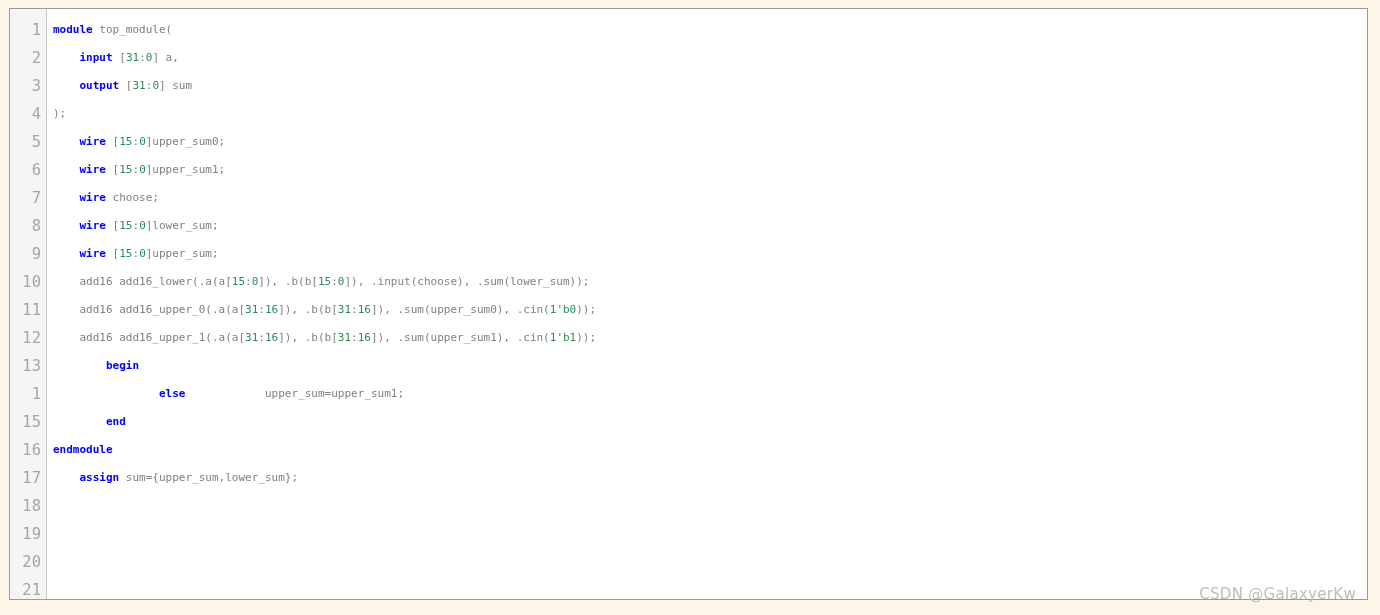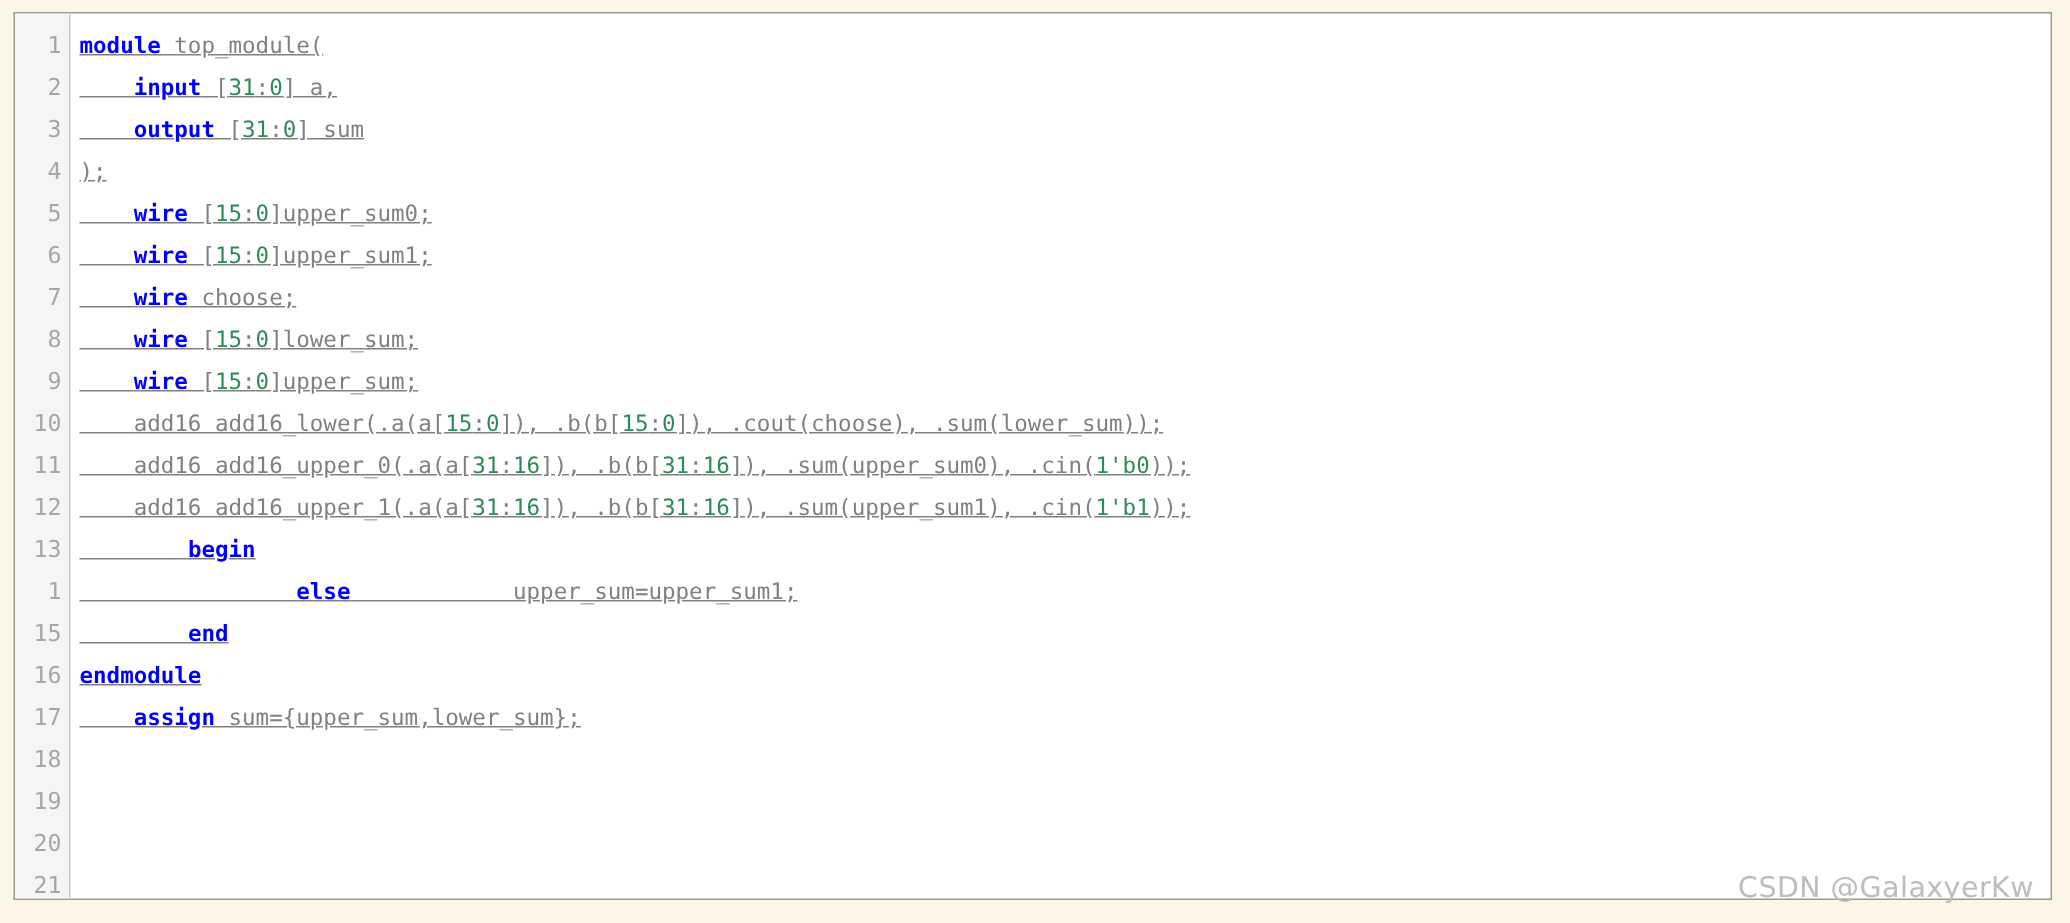--- a/index.html
+++ b/index.html
@@ -52,37 +52,36 @@
     flex: 1 1 auto;
     padding-top: 7px;
     padding-left: 6px;
     box-sizing: border-box;
     overflow: hidden;
   }
 
   #code-area .cl {
     height: 28px;
     line-height: 28px;
-    font-size: 15px;
+    font-size: 11px;
     white-space: pre;
     color: #808080;
     font-family: "DejaVu Sans Mono", "Liberation Mono", monospace;
-    text-decoration: underline;
   }
 
   .kw  { color: #0000ff; font-weight: bold; }
   .num { color: #2e8b57; }
   .pl  { color: #808080; }
 
   #watermark {
     position: absolute;
     right: 24px;
     bottom: 12px;
     color: #bdbdbd;
-    font-size: 19px;
+    font-size: 15px;
     font-family: "DejaVu Sans", "Liberation Sans", sans-serif;
     letter-spacing: 0.3px;
     white-space: pre;
     margin-top: 12px;
   }
 </style>
 </head>
 <body>
 
 <div id="code-block">
@@ -112,21 +111,21 @@
   <div id="code-area">
       <div class="cl"><span class="kw">module</span><span class="pl"> top_module(</span></div>
       <div class="cl"><span>    </span><span class="kw">input</span><span class="pl"> [</span><span class="num">31</span><span class="pl">:</span><span class="num">0</span><span class="pl">] a,</span></div>
       <div class="cl"><span>    </span><span class="kw">output</span><span class="pl"> [</span><span class="num">31</span><span class="pl">:</span><span class="num">0</span><span class="pl">] sum</span></div>
       <div class="cl"><span class="pl">);</span></div>
       <div class="cl"><span>    </span><span class="kw">wire</span><span class="pl"> [</span><span class="num">15</span><span class="pl">:</span><span class="num">0</span><span class="pl">]upper_sum0;</span></div>
       <div class="cl"><span>    </span><span class="kw">wire</span><span class="pl"> [</span><span class="num">15</span><span class="pl">:</span><span class="num">0</span><span class="pl">]upper_sum1;</span></div>
       <div class="cl"><span>    </span><span class="kw">wire</span><span class="pl"> choose;</span></div>
       <div class="cl"><span>    </span><span class="kw">wire</span><span class="pl"> [</span><span class="num">15</span><span class="pl">:</span><span class="num">0</span><span class="pl">]lower_sum;</span></div>
       <div class="cl"><span>    </span><span class="kw">wire</span><span class="pl"> [</span><span class="num">15</span><span class="pl">:</span><span class="num">0</span><span class="pl">]upper_sum;</span></div>
-      <div class="cl"><span>    </span><span class="pl">add16 add16_lower(.a(a[</span><span class="num">15</span><span class="pl">:</span><span class="num">0</span><span class="pl">]), .b(b[</span><span class="num">15</span><span class="pl">:</span><span class="num">0</span><span class="pl">]), .cout(choose), .sum(lower_sum));</span></div>
+      <div class="cl"><span>    </span><span class="pl">add16 add16_lower(.a(a[</span><span class="num">15</span><span class="pl">:</span><span class="num">0</span><span class="pl">]), .b(b[</span><span class="num">15</span><span class="pl">:</span><span class="num">0</span><span class="pl">]), .input(choose), .sum(lower_sum));</span></div>
       <div class="cl"><span>    </span><span class="pl">add16 add16_upper_0(.a(a[</span><span class="num">31</span><span class="pl">:</span><span class="num">16</span><span class="pl">]), .b(b[</span><span class="num">31</span><span class="pl">:</span><span class="num">16</span><span class="pl">]), .sum(upper_sum0), .cin(</span><span class="num">1</span><span class="num">'b0</span><span class="pl">));</span></div>
       <div class="cl"><span>    </span><span class="pl">add16 add16_upper_1(.a(a[</span><span class="num">31</span><span class="pl">:</span><span class="num">16</span><span class="pl">]), .b(b[</span><span class="num">31</span><span class="pl">:</span><span class="num">16</span><span class="pl">]), .sum(upper_sum1), .cin(</span><span class="num">1</span><span class="num">'b1</span><span class="pl">));</span></div>
       <div class="cl"><span>        </span><span class="kw">begin</span></div>
       <div class="cl"><span>                </span><span class="kw">else</span><span class="pl">            upper_sum=upper_sum1;</span></div>
       <div class="cl"><span>        </span><span class="kw">end</span></div>
       <div class="cl"><span class="kw">endmodule</span></div>
       <div class="cl"><span>    </span><span class="kw">assign</span><span class="pl"> sum={upper_sum,lower_sum};</span></div>
       <div class="cl"><span class="pl"></span></div>
     </div>
 </div>

